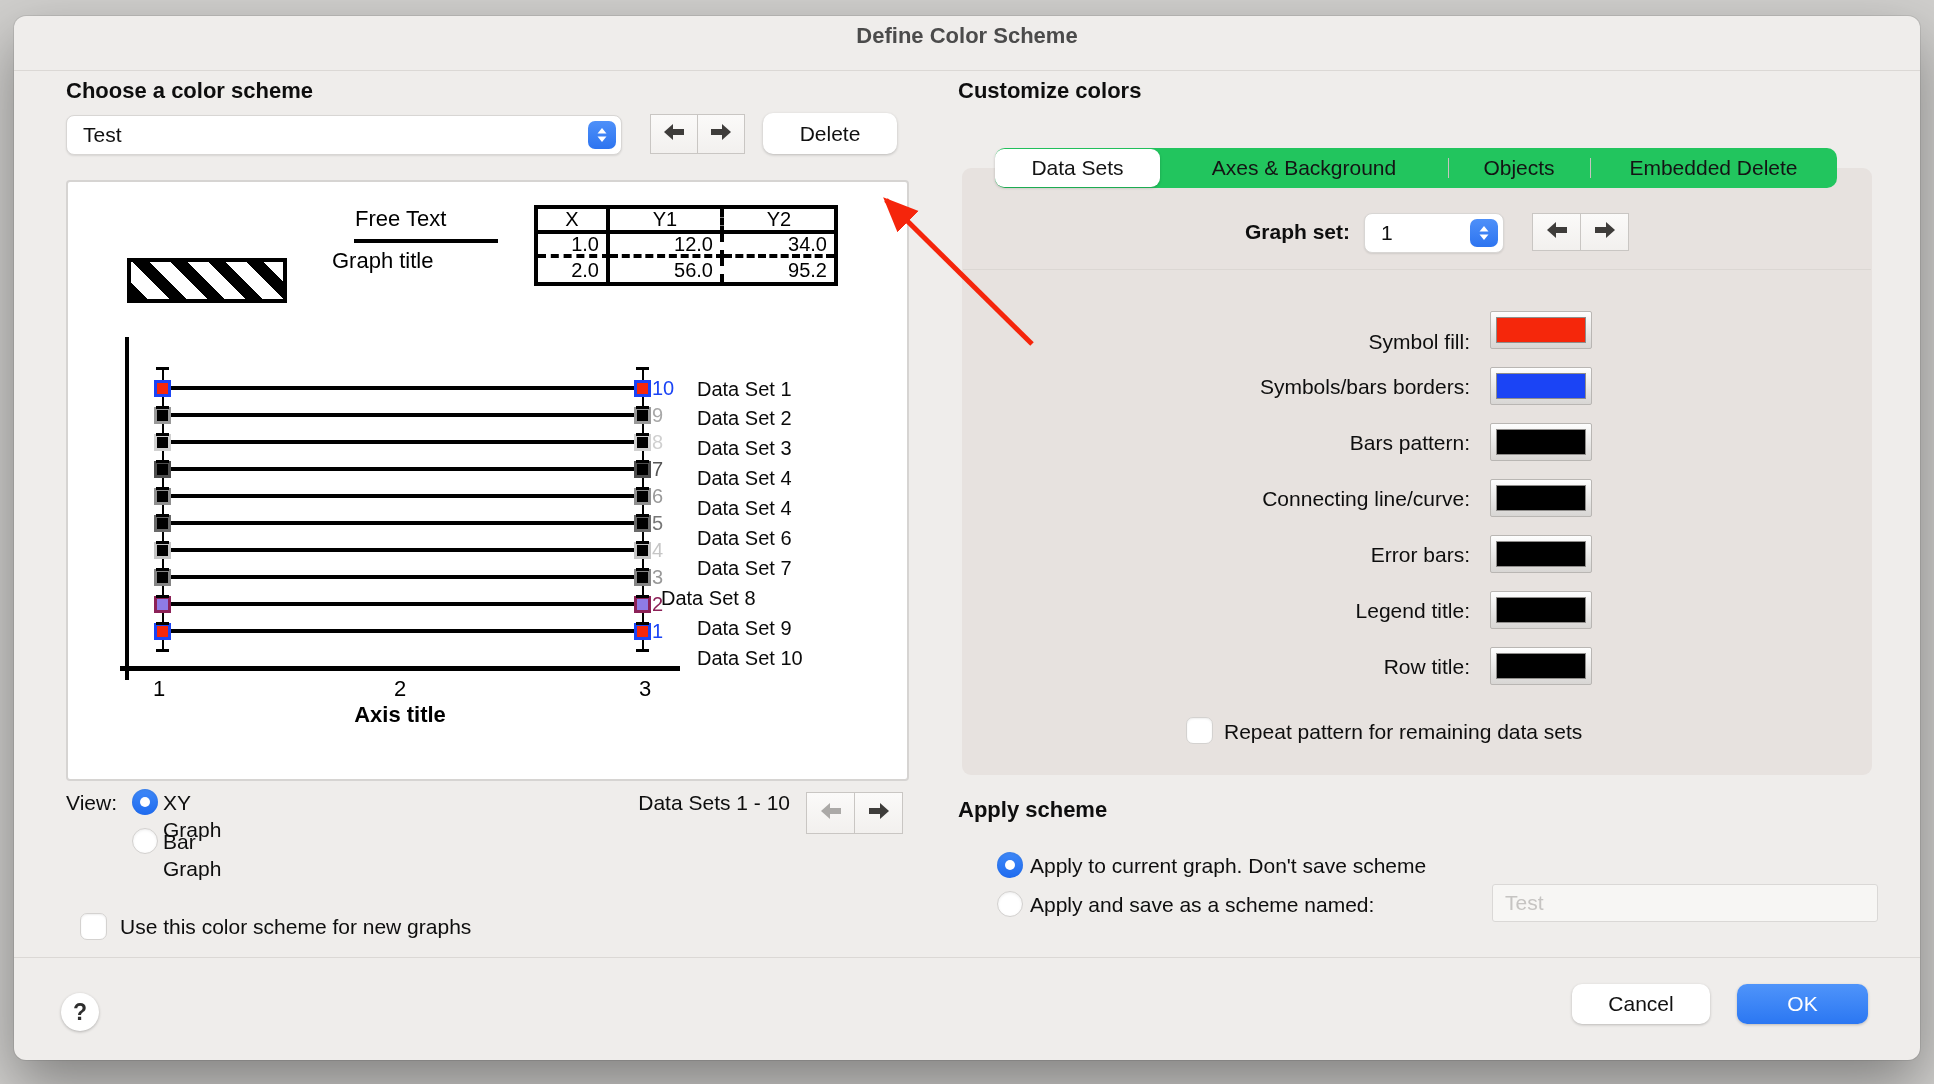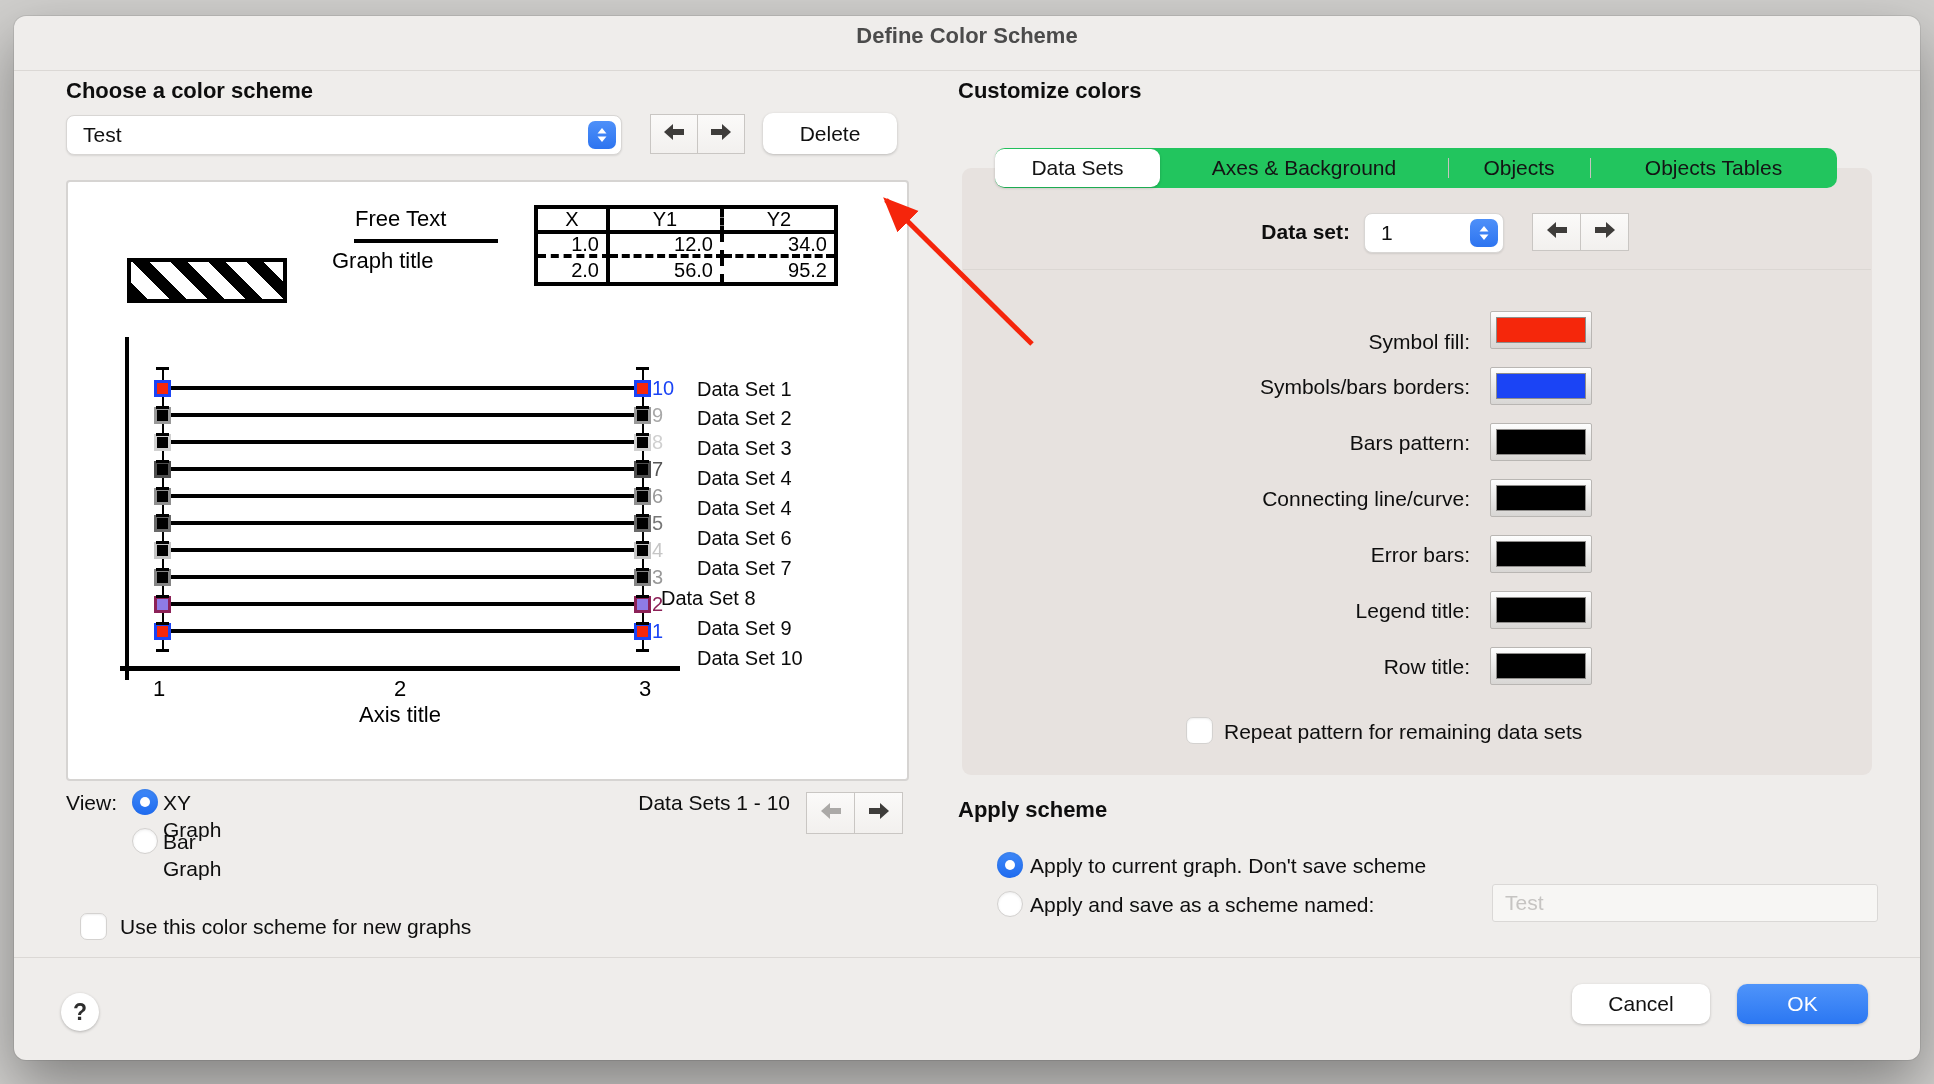--- a/index.html
+++ b/index.html
@@ -124,21 +124,21 @@
       <div class="pc head rs">Y2</div>
       <div class="pc num bs rd">1.0</div>
       <div class="pc num bd rd">12.0</div>
       <div class="pc num rd">34.0</div>
       <div class="pc num bs">2.0</div>
       <div class="pc num bd">56.0</div>
       <div class="pc num">95.2</div>
     </div>
   <div class="abs" style="left:57px;top:155px;width:4px;height:343px;background:#000;"></div>
   <div class="abs" style="left:52px;top:484px;width:560px;height:5px;background:#000;"></div>
-  <div class="abs ptxt" style="left:232px;top:520px;width:200px;text-align:center;">Axis title</div>
+  <div class="abs ptxt" style="left:232px;top:520px;width:200px;text-align:center;font-weight:bold;">Axis title</div>
   <div class="abs" style="left:0;top:0;width:839px;height:597px;">
       <div class="gline" style="left: 94px; top: 447px; width: 480px;"></div>
       <div class="ebar" style="left: 88px; top: 428px;"></div>
       <div class="marker" style="left: 86px; top: 441px; background: rgb(245, 39, 11); border-color: rgb(27, 68, 245);"></div>
       <div class="ebar" style="left: 568px; top: 428px;"></div>
       <div class="marker" style="left: 566px; top: 441px; background: rgb(245, 39, 11); border-color: rgb(27, 68, 245);"></div>
       <div class="dsnum" style="left: 584px; top: 437px; color: rgb(27, 68, 245);">1</div>
       <div class="legend" style="left: 629px; top: 194.5px;">Data Set 1</div>
       <div class="gline" style="left: 94px; top: 420px; width: 480px;"></div>
       <div class="ebar" style="left: 88px; top: 401px;"></div>
@@ -230,26 +230,26 @@
 
 <div class="abs checkbox" style="left:80px;top:913px;"></div>
 <div class="abs lbl" style="left:120px;top:913px;">Use this color scheme for new graphs</div>
 
 <div class="abs h-section" style="left:958px;top:78px;">Customize colors</div>
 <div class="abs panel"></div>
 <div class="abs tabbar">
     <div class="seg seg-on" style="left: 0px; width: 165px;">Data Sets</div>
     <div class="seg" style="left: 165px; width: 288px;">Axes &amp; Background</div>
     <div class="seg" style="left: 453px; width: 142px;">Objects</div>
-    <div class="seg" style="left: 595px; width: 247px;">Objects Tables</div>
+    <div class="seg" style="left: 595px; width: 247px;">Embedded Delete</div>
     <div class="sep" style="left: 453px;"></div>
     <div class="sep" style="left: 595px;"></div>
   </div>
 
-<div class="abs lbl" style="left:1098px;top:218px;width:252px;text-align:right;font-weight:bold;">Data set:</div>
+<div class="abs lbl" style="left:1098px;top:218px;width:252px;text-align:right;font-weight:bold;">Graph set:</div>
 <div class="abs select" style="left:1364px;top:213px;width:138px;height:38px;">
   <span class="val">1</span>
   <span class="stepper">
     <svg width="16" height="16" viewBox="0 0 16 16">
         <path d="M8 1 L12.5 6.5 H3.5 Z" fill="#fff"></path>
         <path d="M8 15 L3.5 9.5 H12.5 Z" fill="#fff"></path>
       </svg>
   </span>
 </div>
 <div class="abs arrow-btn" style="left:1532px;top:213px;width:49px;height:38px;">

